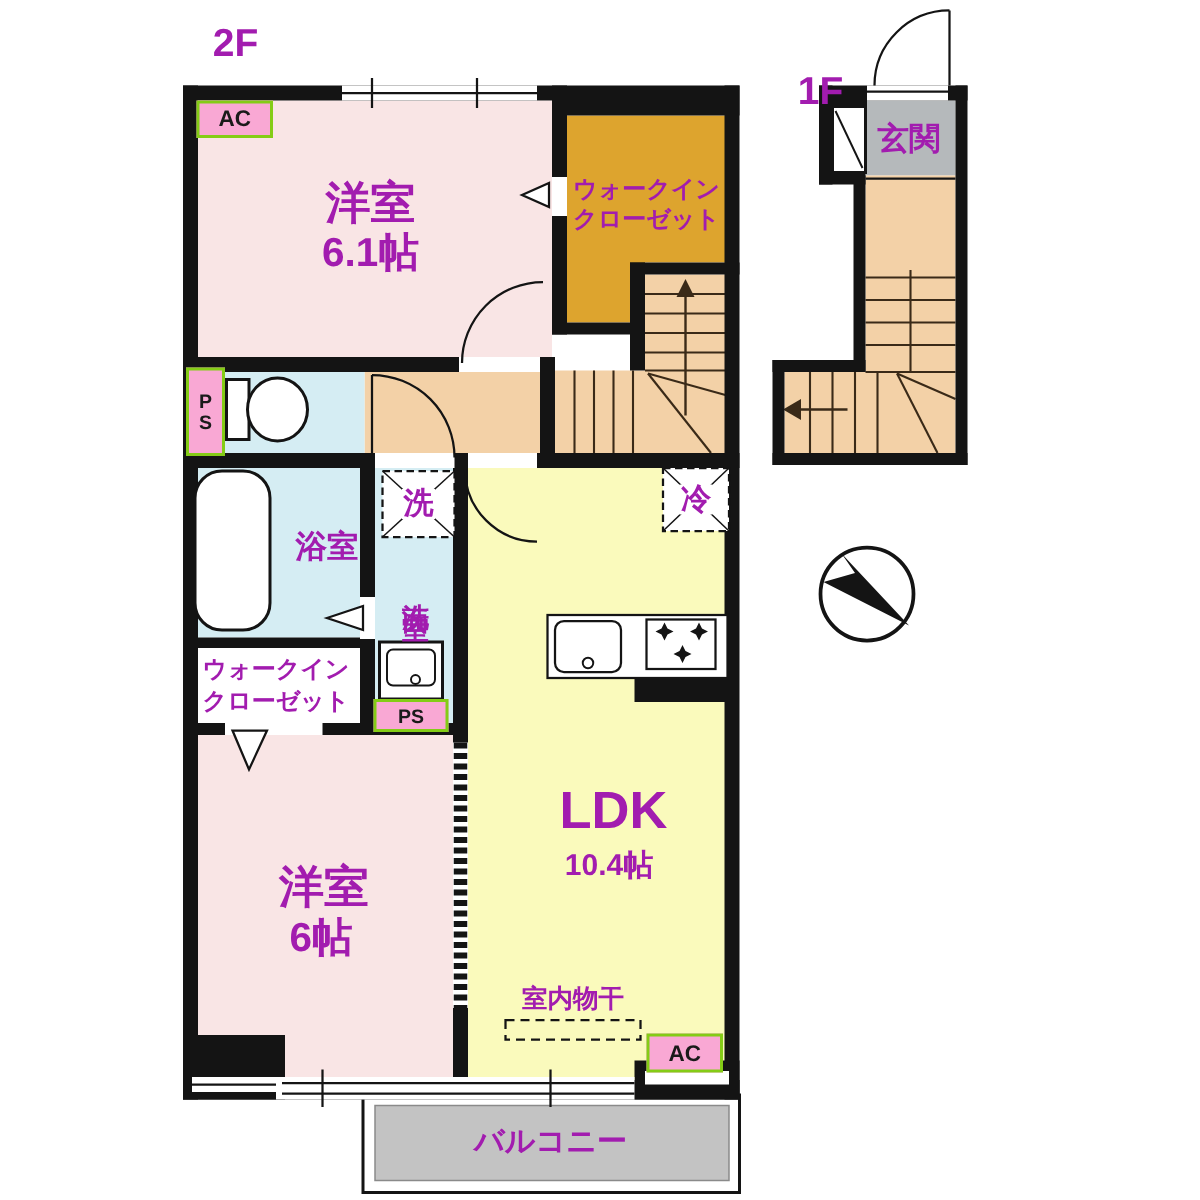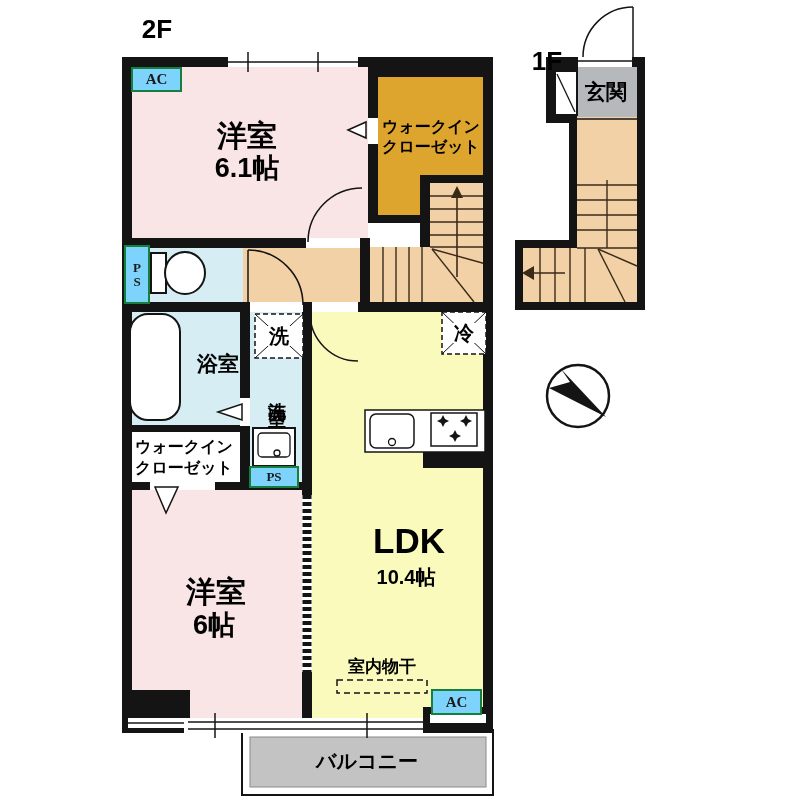--- a/index.html
+++ b/index.html
@@ -1,22 +1,22 @@
 <!DOCTYPE html>
 <html><head>
 <meta charset="utf-8">
 <style>
   html,body{margin:0;padding:0;background:#fff;}
   .stage{position:relative;width:800px;height:800px;background:#fff;overflow:hidden;
          font-family:"Liberation Sans","DejaVu Sans",sans-serif;color:#1a1a1a;}
   .stage svg{position:absolute;left:0;top:0;}
   .lbl{position:absolute;transform:translate(-50%,-50%);white-space:nowrap;
-       font-weight:600;color:#000000;z-index:5;}
-  .box-lbl{position:absolute;background:#7dd3fc;border:2px solid #15803d;z-index:6;
-       display:flex;align-items:center;justify-content:center;font-weight:600;color:#1a1a1a;font-family:Liberation Serif, serif;}
+       font-weight:600;color:#a21caf;z-index:5;}
+  .box-lbl{position:absolute;background:#f9a8d4;border:2px solid #84cc16;z-index:6;
+       display:flex;align-items:center;justify-content:center;font-weight:600;color:#1a1a1a;}
   .vtext{writing-mode:vertical-rl;text-orientation:upright;letter-spacing:4px;}
   .whitebg{background:#fff;padding:0 1px;line-height:1;}
   .breakall{word-break:break-all;line-height:14px;text-align:center;width:11px;}
 </style>
 </head>
 <body>
 
 <div class="stage">
 
 <svg width="800" height="800" viewBox="0 0 800 800">

